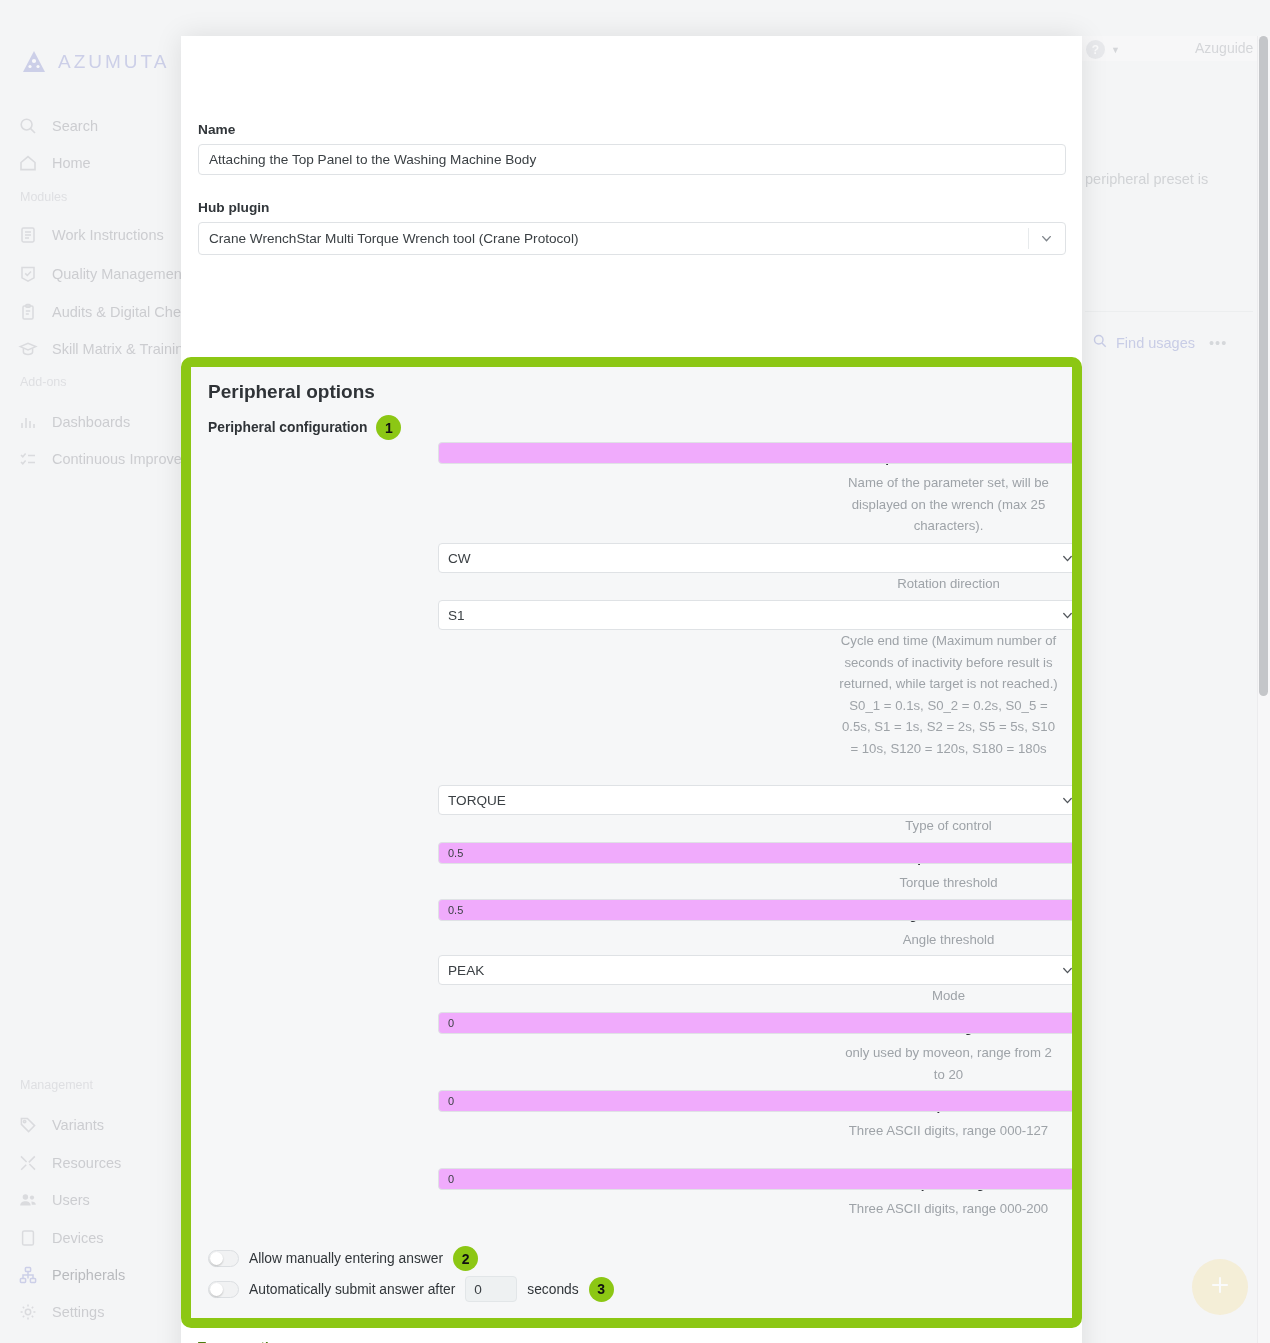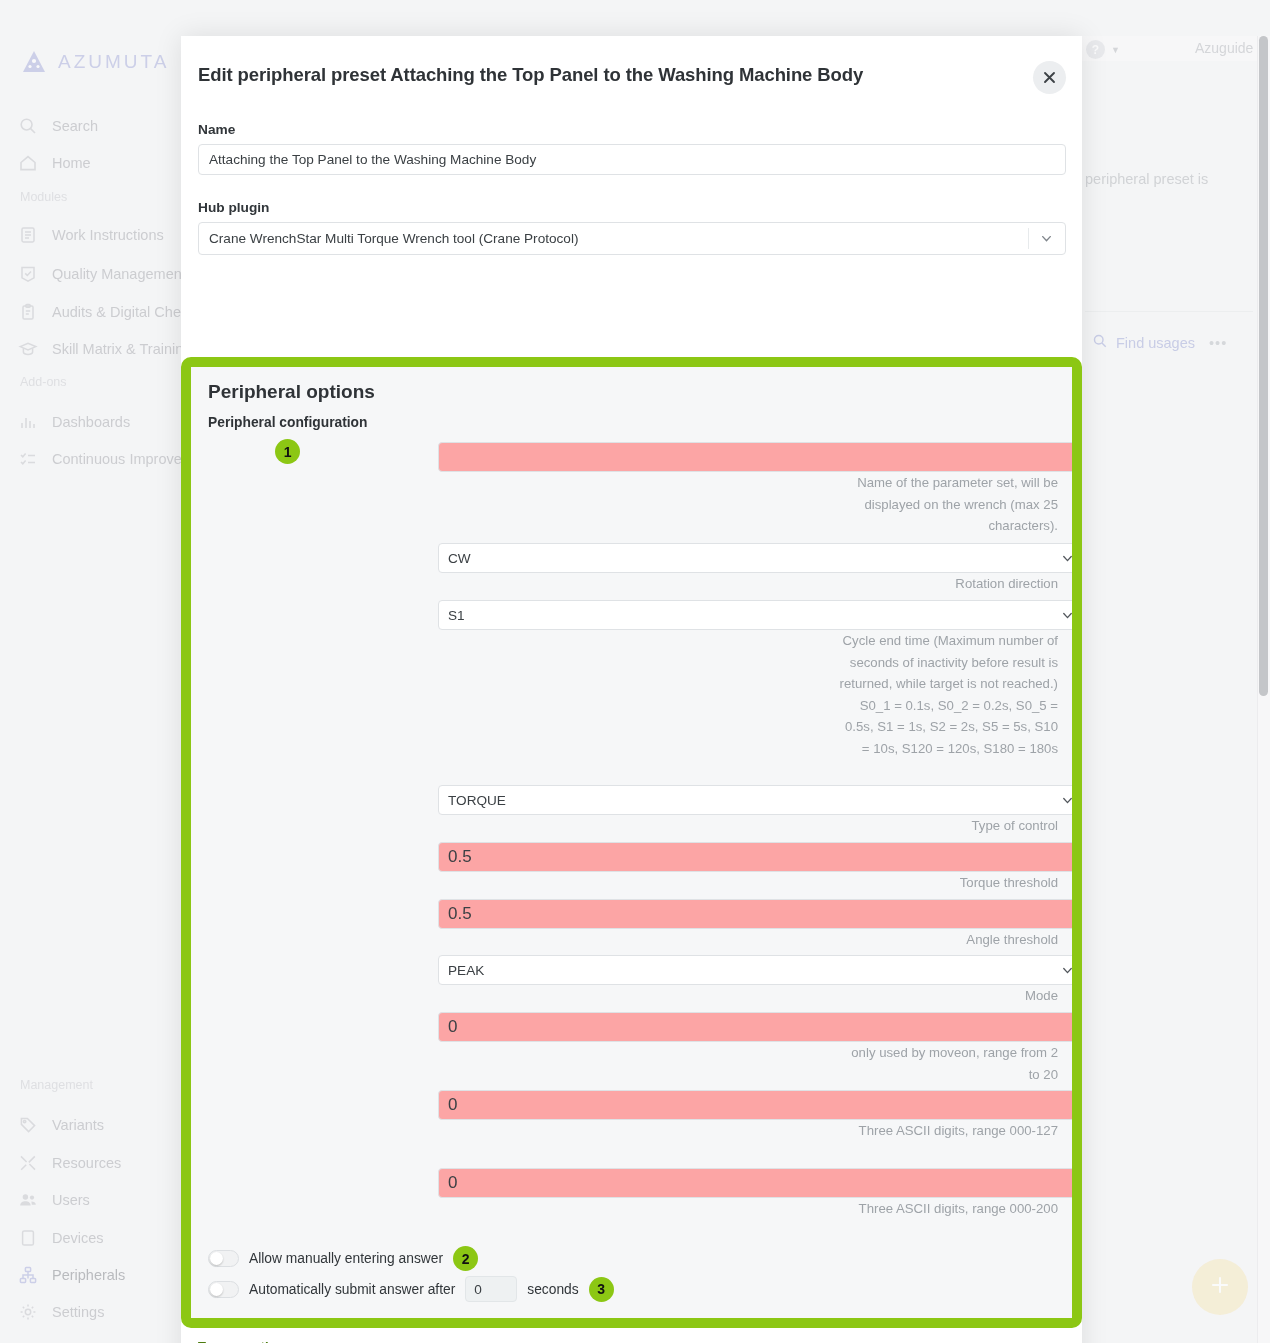--- a/index.html
+++ b/index.html
@@ -129,48 +129,48 @@
     position: absolute; left: 0px; top: 321px; width: 901px; height: 971px;
     border: 10px solid #8cc714; border-radius: 10px;
     background: #f6f7f8;
   }
   #highlight-inner { position: absolute; inset: 0; overflow: hidden; }
 
   .sec-title {
     position: absolute; font-size: 19px; font-weight: 700; color: #2f3337;
   }
   .sub-title-row {
-    position: absolute; display: flex; align-items: center; gap: 9px; flex-direction: column;
+    position: absolute; display: flex; align-items: center; gap: 9px;
   }
   .sub-title { font-size: 13.8px; font-weight: 700; color: #2f3337; }
 
   .badge {
     width: 25px; height: 25px; border-radius: 50%; background: #8cc714;
     color: #111; font-size: 14px; font-weight: 700;
     display: flex; align-items: center; justify-content: center;
     font-family: "Liberation Sans", sans-serif;
   }
 
   
   .cfg-row { position: absolute; left: 0; width: 881px; }
   .cfg-label {
-    position: absolute; right: 0; width: 233px; text-align: right; padding-right: 14px;
+    position: absolute; right: 0; width: 233px; text-align: center; padding-right: 14px;
     top: 0;
   }
   .cfg-name {
     font-family: "Liberation Mono", monospace; font-size: 13.2px; color: #31363a; font-weight: 700;
     display: block; line-height: 18px;
   }
   .cfg-desc {
     font-size: 13.2px; color: #9ea3a8; line-height: 21.5px; display:block; margin-top: 4px;
   }
   .cfg-ctrl { position: absolute; left: 247px; width: 646px; top: -8px; }
   .cfg-input {
-    width: 100%; height: 30px; border: 1px solid #dfe2e5; border-radius: 4px; background: #fca5a5;
-    font-size: 17px; color: #3b4044; padding: 0 9px;
+    width: 100%; height: 22px; border: 1px solid #dfe2e5; border-radius: 4px; background: #f0abfc;
+    font-size: 11px; color: #3b4044; padding: 0 9px;
     font-family: "Liberation Sans", sans-serif;
   }
   .cfg-select {
     width: 100%; height: 30px; border: 1px solid #dfe2e5; border-radius: 4px; background: #fff;
     position: relative; display: flex; align-items: center; font-size: 13.6px; color: #3b4044;
     padding: 0 9px; cursor: pointer;
   }
   .cfg-select .c2 { position: absolute; right: 9px; color: #52575c; font-size: 12px; }
   .cfg-select .c2 svg { width: 13px; height: 13px; display:block; }
 
@@ -398,28 +398,20 @@
         </svg>
     </span>
   </div>
 
   <div id="page-scroll-track">
     <div id="page-scroll-thumb"></div>
   </div>
 
   <div id="modal">
 
-    <div id="modal-header">
-      <div id="modal-title">Edit peripheral preset Attaching the Top Panel to the Washing Machine Body</div>
-      <button id="modal-close">
-        <svg viewBox="0 0 16 16" fill="none" stroke="currentColor" stroke-width="2" stroke-linecap="round">
-            <path d="M3.2 3.2 L12.8 12.8 M12.8 3.2 L3.2 12.8"></path>
-          </svg>
-      </button>
-    </div>
 
     <div class="form-block" style="top:164px">
       <div class="field-label">Hub plugin</div>
       <div class="select-box">
         <span>Crane WrenchStar Multi Torque Wrench tool (Crane Protocol)</span>
         <span class="sel-divider"></span>
         <span class="sel-caret">
           <svg viewBox="0 0 16 16" fill="none" stroke="currentColor" stroke-width="1.5" stroke-linecap="round">
               <path d="M4 6 L8 10.4 L12 6"></path>
             </svg>

